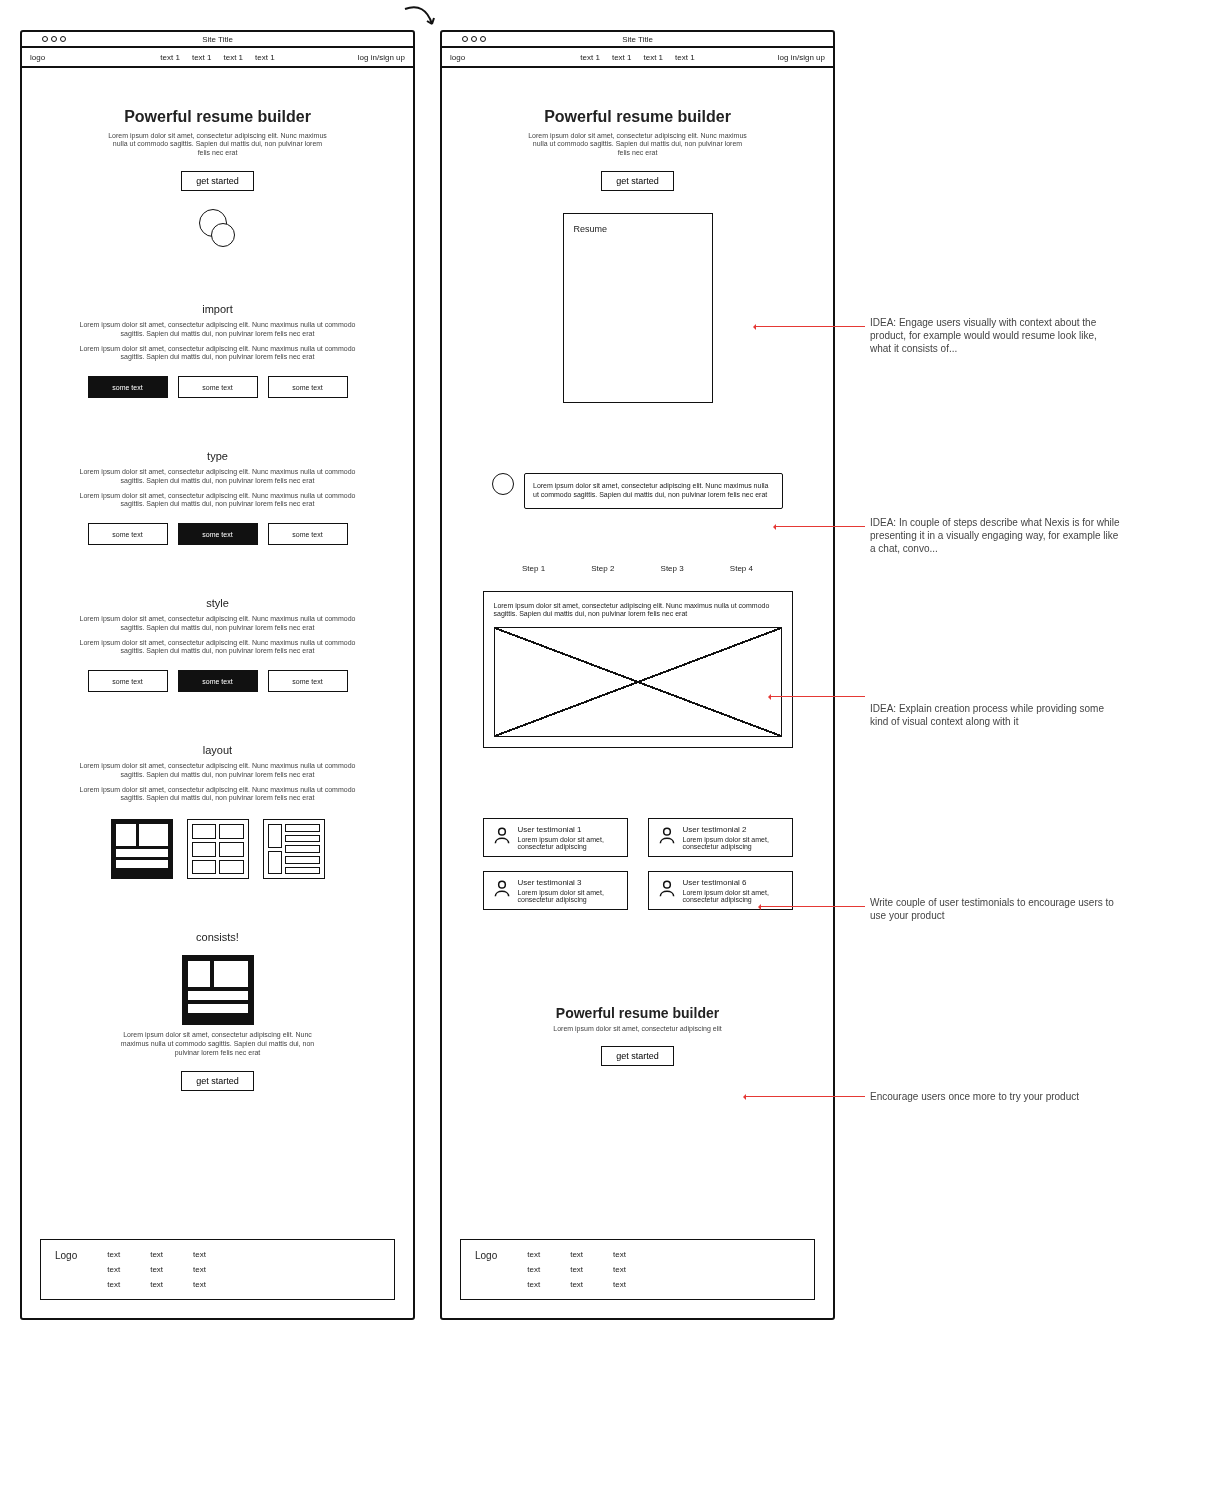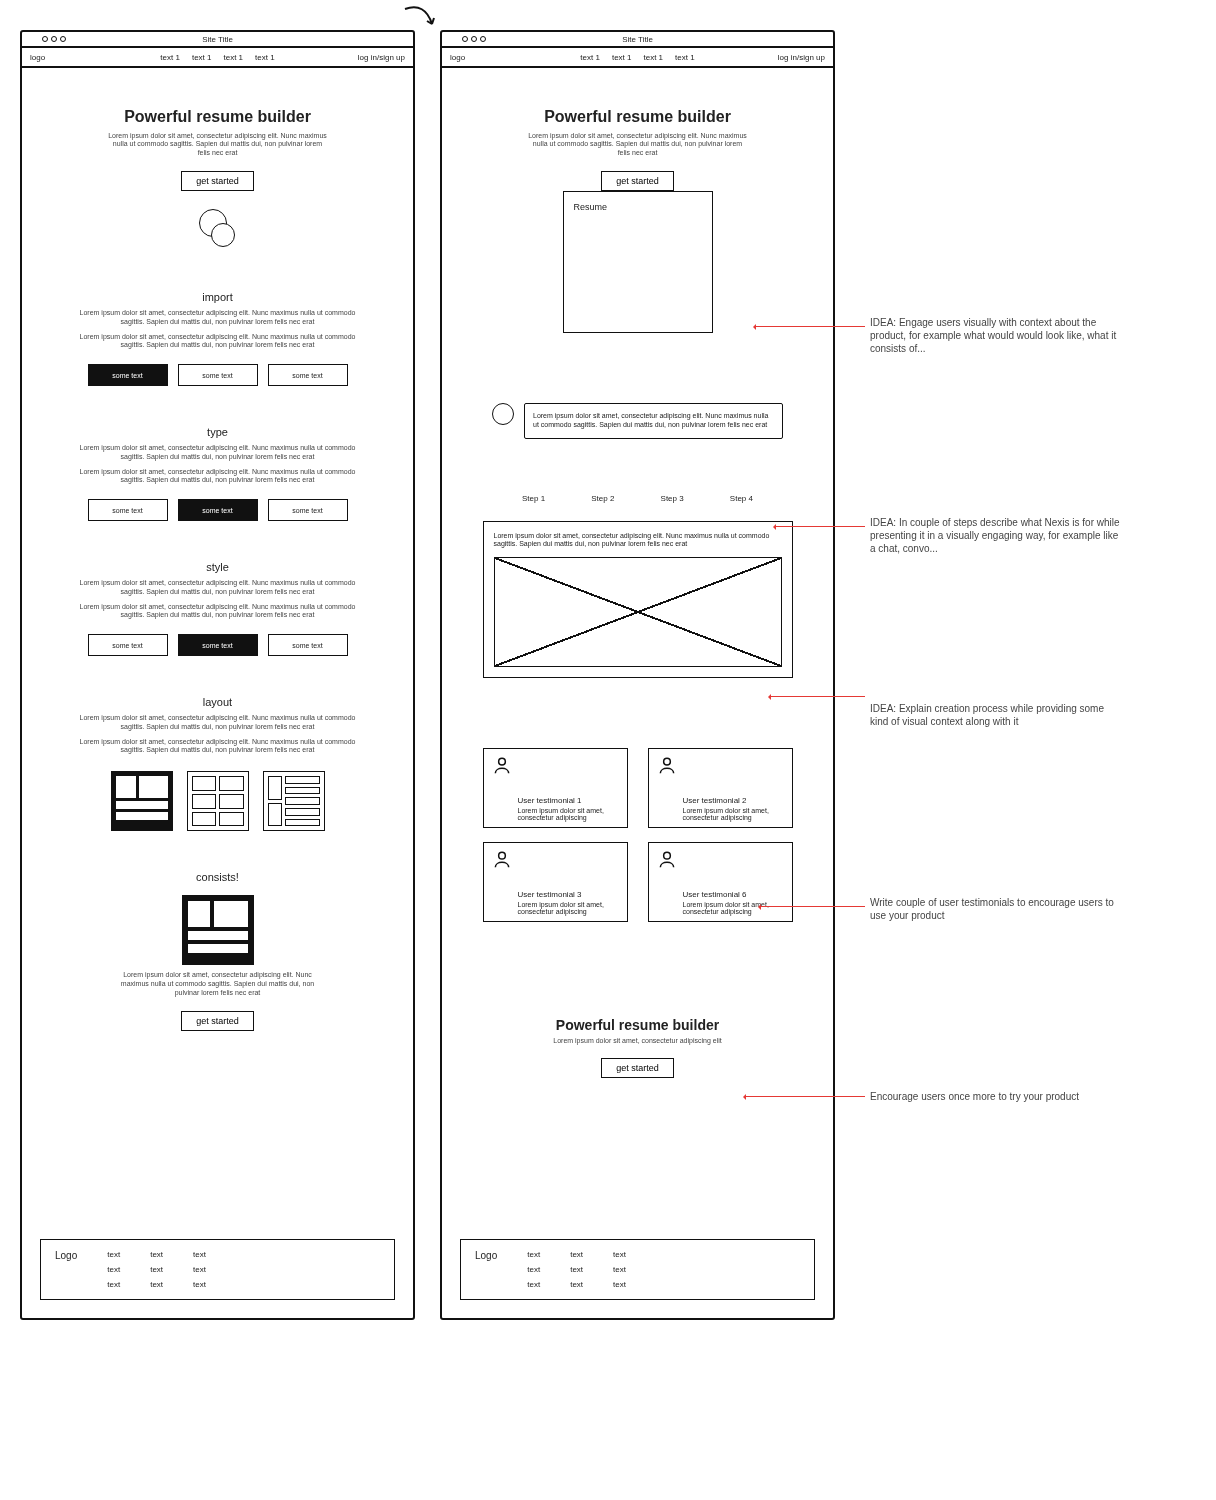--- a/index.html
+++ b/index.html
@@ -120,21 +120,21 @@
     position: relative;
   }
   .circles span {
     position: absolute;
     border: 1.5px solid #111;
     border-radius: 50%;
     background: #fff;
   }
   .circles .c1 { width: 28px; height: 28px; left: 6px; top: 0; }
   .circles .c2 { width: 24px; height: 24px; left: 18px; top: 14px; }
-  .section-title { font-size: 11px; margin-top: 40px; }
+  .section-title { font-size: 11px; margin-top: 52px; }
   .section-text {
     font-size: 7px; text-align: center; max-width: 280px;
     margin-top: 6px; line-height: 1.25; color: #444;
   }
   .opt-row { display: flex; gap: 10px; margin-top: 14px; }
   .opt {
     border: 1.5px solid #111;
     width: 80px; height: 22px;
     display: flex; align-items: center; justify-content: center;
     font-size: 7px;
@@ -178,22 +178,22 @@
     margin: auto 18px 18px 18px;
     align-self: stretch;
     padding: 10px 14px;
     display: flex; gap: 30px;
     font-size: 8px;
   }
   .footer-col { display:flex; flex-direction:column; gap:6px; align-items:flex-start; }
   .footer-logo { font-size: 10px; }
   
   .resume-box {
-    border: 1.5px solid #111; width: 150px; height: 142px;
-    padding: 10px; font-size: 9px;
+    border: 1.5px solid #111; width: 150px; height: 190px;
+    margin-top: 22px; padding: 10px; font-size: 9px;
   }
   .chat-row { display:flex; gap:10px; align-items:flex-start; margin-top: 70px; width: 100%; padding: 0 30px;}
   .chat-avatar { width:22px; height:22px; border:1.5px solid #111; border-radius:50%; flex-shrink:0;}
   .chat-bubble { border:1.5px solid #111; flex:1; padding:8px; font-size:7px; line-height:1.25; border-radius:2px; }
   .steps-row { display:flex; justify-content:space-between; width:100%; padding:0 60px; margin-top:55px; font-size:8px;}
   .process-box { border:1.5px solid #111; margin-top:18px; width:310px; padding:10px; }
   .process-box .txt { font-size:7px; line-height:1.25; margin-bottom:8px; }
   .process-box .img-ph {
     border:1.5px solid #111; height:110px; position:relative;
   }
@@ -212,21 +212,21 @@
     margin-top:70px; width:310px;
   }
   .testi {
     border:1.5px solid #111; padding:6px 8px; display:flex; gap:6px;
     align-items:flex-start; font-size:7px;
   }
   .testi .av {
     width:20px; height:20px; flex-shrink:0;
   }
   .testi .av svg { width:100%; height:100%; }
-  .testi .tc .h { font-size:8px; margin-bottom:2px;margin-top:41px;}
+  .testi .tc .h { font-size:8px; margin-bottom:2px;}
   .cta2-title { font-size:14px; margin-top:95px; font-weight:bold;}
   .cta2-sub { font-size:7px; margin-top:4px; color:#444;}
   
   .trans-arrow {
     position:absolute; top:4px; left:400px; width:50px; height:30px;
   }
 </style>
 </head>
 <body>
 
@@ -476,21 +476,21 @@
     <div class="footer-col">
       <span>text</span>
       <span>text</span>
       <span>text</span>
     </div>
   </div>
 </div>
 
 <div class="annotations">
   <div class="anno-line" style="top:296px; left:-105px; width:110px;"></div>
-  <div class="anno" style="top:286px; left:10px;">IDEA: Engage users visually with context about the product, for example what would would look like, what it consists of...</div>
+  <div class="anno" style="top:286px; left:10px;">IDEA: Engage users visually with context about the product, for example would would resume look like, what it consists of...</div>
 
   <div class="anno-line" style="top:496px; left:-85px; width:90px;"></div>
   <div class="anno" style="top:486px; left:10px;">IDEA: In couple of steps describe what Nexis is for while presenting it in a visually engaging way, for example like a chat, convo...</div>
 
   <div class="anno-line" style="top:666px; left:-90px; width:95px;"></div>
   <div class="anno" style="top:672px; left:10px;">IDEA: Explain creation process while providing some kind of visual context along with it</div>
 
   <div class="anno-line" style="top:876px; left:-100px; width:105px;"></div>
   <div class="anno" style="top:866px; left:10px;">Write couple of user testimonials to encourage users to use your product</div>
 

